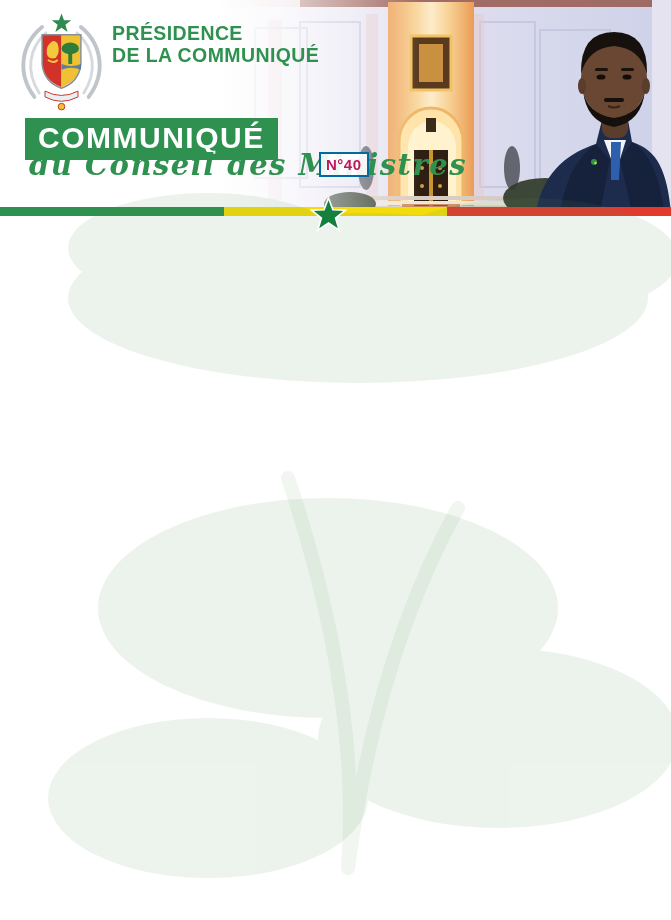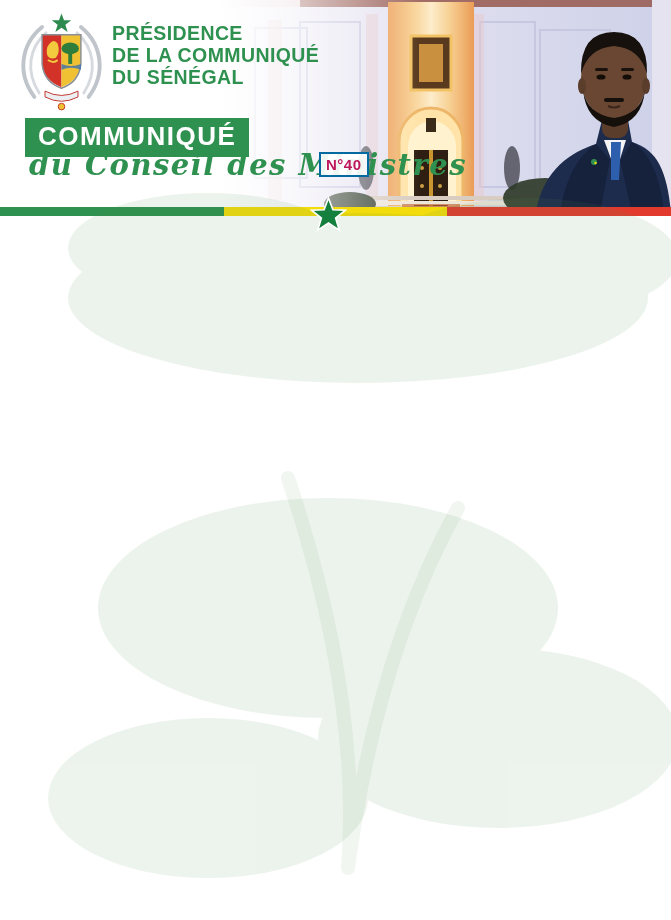--- a/index.html
+++ b/index.html
@@ -11,21 +11,21 @@
   .header{position:relative;width:671px;height:168px;}
   .photo-svg{position:absolute;top:0;left:0;}
   .photo-fade{position:absolute;top:0;left:0;width:420px;height:212px;
     background:linear-gradient(to right,#ffffff 0%,#ffffff 52%,rgba(255,255,255,0) 100%);}
   .coat{position:absolute;left:13px;top:11px;width:97px;height:102px;}
   .org-title{position:absolute;left:112px;top:22px;
     font-family:"Liberation Sans",sans-serif;font-weight:600;font-size:19.5px;
     line-height:22px;color:#2F9150;letter-spacing:.4px;}
   .doc-type{position:absolute;left:25px;top:118px;display:inline-block;
     background:#2F9150;color:#fff;font-family:"Liberation Sans",sans-serif;
-    font-weight:800;font-size:26px;letter-spacing:1.5px;padding:3px 13px 5px;}
+    font-weight:800;font-size:30px;letter-spacing:1.5px;padding:3px 13px 5px;}
   .doc-script{position:absolute;left:29px;top:148px;
     font-family:"DejaVu Serif",serif;font-style:italic;font-weight:600;
     font-size:29px;color:#2F9150;letter-spacing:1.5px;white-space:nowrap;}
   .issue-badge{position:absolute;left:319px;top:152px;background:rgba(255,255,255,.92);
     border:2px solid #0369a1;color:#be185d;font-family:"Liberation Sans",sans-serif;
     font-weight:700;font-size:15px;padding:2px 5px;letter-spacing:.5px;}
   .date-line{position:absolute;left:26px;top:184px;
     font-family:"Liberation Sans",sans-serif;font-weight:800;font-size:16px;
     color:#176B38;letter-spacing:.2px;}
   .tricolor{position:absolute;left:0;top:207px;width:671px;height:9px;
@@ -154,21 +154,20 @@
       <rect x="57" y="42" width="4" height="12" fill="#2e7d3a"></rect>
       <ellipse cx="59" cy="38" rx="9" ry="6" fill="#2e7d3a"></ellipse>
       <path d="M50,60 Q60,56 70,60 L70,54 Q60,58 50,54 Z" fill="#3a6fb3" opacity="0.8"></path>
       <path d="M33,82 Q50,91 67,82 L67,88 Q50,97 33,88 Z" fill="#eceff1" stroke="#c2352b" stroke-width="1"></path>
       <circle cx="50" cy="98" r="3.4" fill="#f0c233" stroke="#c2352b" stroke-width="1"></circle>
     </svg>
 
     <div class="org-title">
       <span class="tline">PRÉSIDENCE</span>
       <span class="tline">DE LA COMMUNIQUÉ</span>
-      <span class="tline">DU SÉNÉGAL</span>
     </div>
 
     <div class="doc-type">COMMUNIQUÉ</div>
     <div class="doc-script">du Conseil des Ministres</div>
     <div class="issue-badge">N°40</div>
 
     <div class="tricolor"></div>
     <svg class="band-star" viewBox="0 0 37 36" aria-hidden="true">
       <polygon points="18.5,1 22.9,12.8 35.5,13.2 25.6,21 29.2,33.1 18.5,26 7.8,33.1 11.4,21 1.5,13.2 14.1,12.8" fill="#157F3D" stroke="#ffffff" stroke-width="1.6"></polygon>
     </svg>

